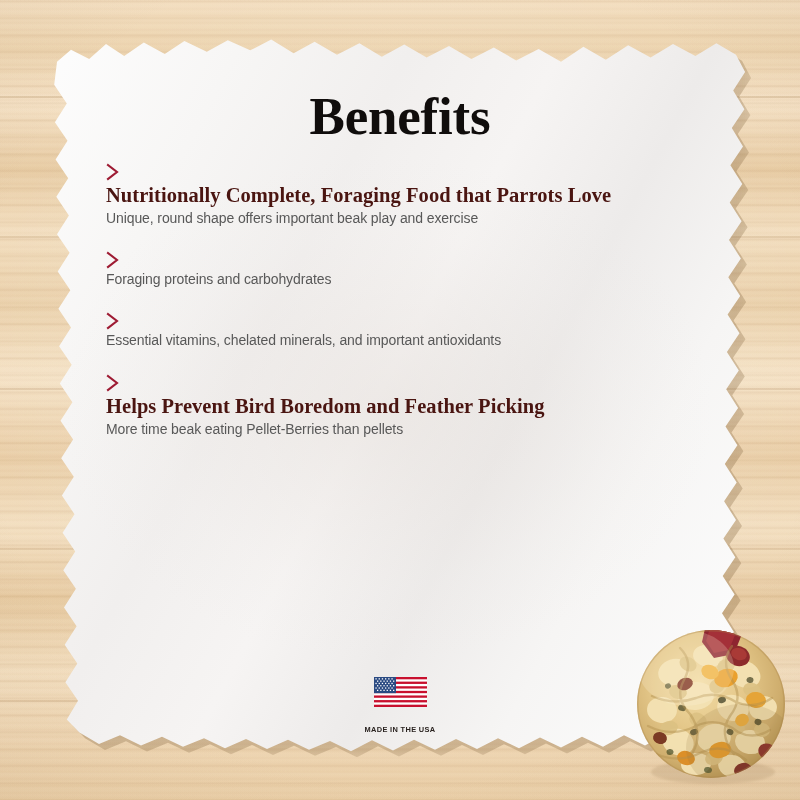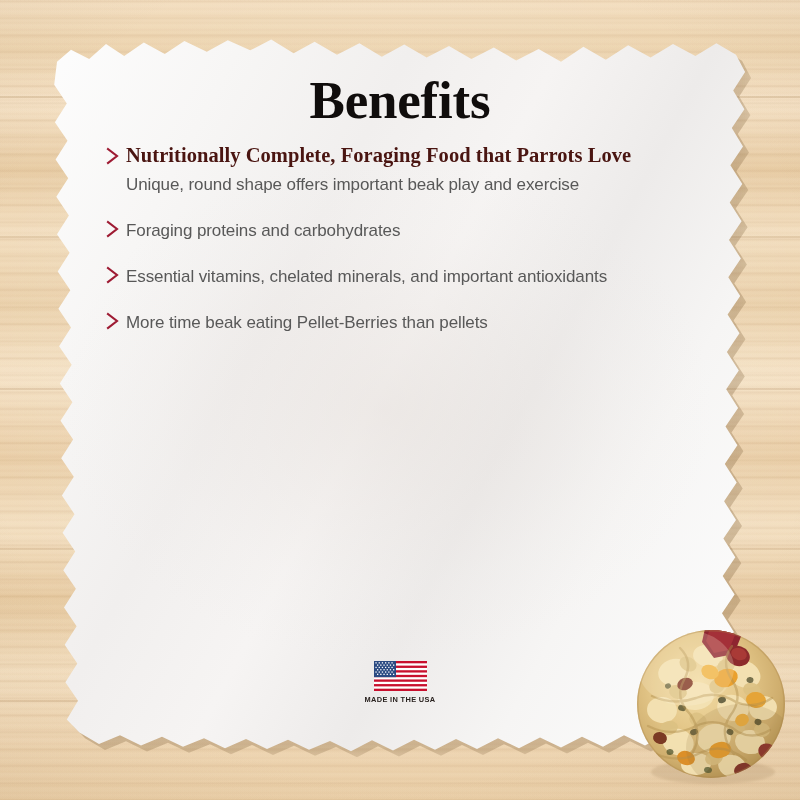--- a/index.html
+++ b/index.html
@@ -125,21 +125,21 @@
       1.5% 53.6%, 3.2% 51.0%, 1.4% 48.4%, 3.1% 45.8%, 1.3% 43.2%,
       3.0% 40.6%, 1.2% 38.0%, 2.9% 35.4%, 1.1% 32.8%, 2.8% 30.2%,
       1.0% 27.6%, 2.7% 25.0%, 0.9% 22.4%, 2.6% 19.8%, 0.8% 17.2%,
       2.5% 14.6%, 0.7% 12.0%, 2.4% 9.4%, 0.6% 6.8%
     );
   }
 
   
   #content {
     position: absolute;
-    left: 50px; top: 28px;
+    left: 50px; top: 44px;
     width: 700px; height: 718px;
   }
 
   #page-title {
     position: absolute;
     top: 46px;
     left: 0; right: 0;
     text-align: center;
     font-family: "Liberation Serif", serif;
     font-weight: bold;
@@ -153,20 +153,21 @@
     position: absolute;
     top: 114px;
     left: 56px;
     right: 20px;
   }
 
   .benefit-item {
     display: flex;
     align-items: flex-start;
     margin-bottom: 19px;
+    flex-direction: column;
   }
 
   .chevron-icon {
     flex: 0 0 auto;
     width: 20px;
     margin-top: 4px;
     color: #9e1b33;
     line-height: 1;
   }
   .chevron-icon svg { display: block; }
@@ -177,24 +178,23 @@
     font-family: "Liberation Serif", serif;
     font-weight: bold;
     font-size: 20.5px;
     line-height: 1.32;
     color: #4a1511;
     letter-spacing: 0.05px;
   }
 
   .benefit-sub {
     font-family: "Liberation Sans", sans-serif;
-    font-size: 17px;
+    font-size: 14px;
     line-height: 1.3;
     color: #585858;
-    margin-top: 5px;
     letter-spacing: -0.1px;
   }
 
   
   #usa-badge {
     position: absolute;
     left: 50%;
     transform: translateX(-50%);
     top: 633px;
     text-align: center;
@@ -203,21 +203,21 @@
 
   #usa-flag {
     width: 53px; height: 30px;
     margin: 0 auto;
     position: relative;
     display: block;
   }
   #usa-flag svg { display: block; }
 
   #usa-caption {
-    margin-top: 4px;
+    margin-top: 18px;
     font-family: "Liberation Sans", sans-serif;
     font-weight: bold;
     font-size: 7.4px;
     letter-spacing: 0.35px;
     color: #2a2320;
   }
 
   
   #pellet-berry {
     position: absolute;
@@ -279,20 +279,21 @@
     </div>
 
 
     <div class="benefit-item">
       <span class="chevron-icon">
         <svg width="15" height="20" viewBox="0 0 15 20" aria-hidden="true">
           <polyline points="2,3 11,10 2,17" fill="none" stroke="currentColor" stroke-width="2.1" stroke-linecap="square" stroke-linejoin="miter"></polyline>
         </svg>
       </span>
       <div class="benefit-text">
+        <div class="benefit-title">Helps Prevent Bird Boredom and Feather Picking</div>
         <div class="benefit-sub">More time beak eating Pellet-Berries than pellets</div>
       </div>
     </div>
 
 
   </div>
 
   <div id="usa-badge">
     <span id="usa-flag">
       <svg width="53" height="30" viewBox="0 0 53 30" aria-hidden="true">

